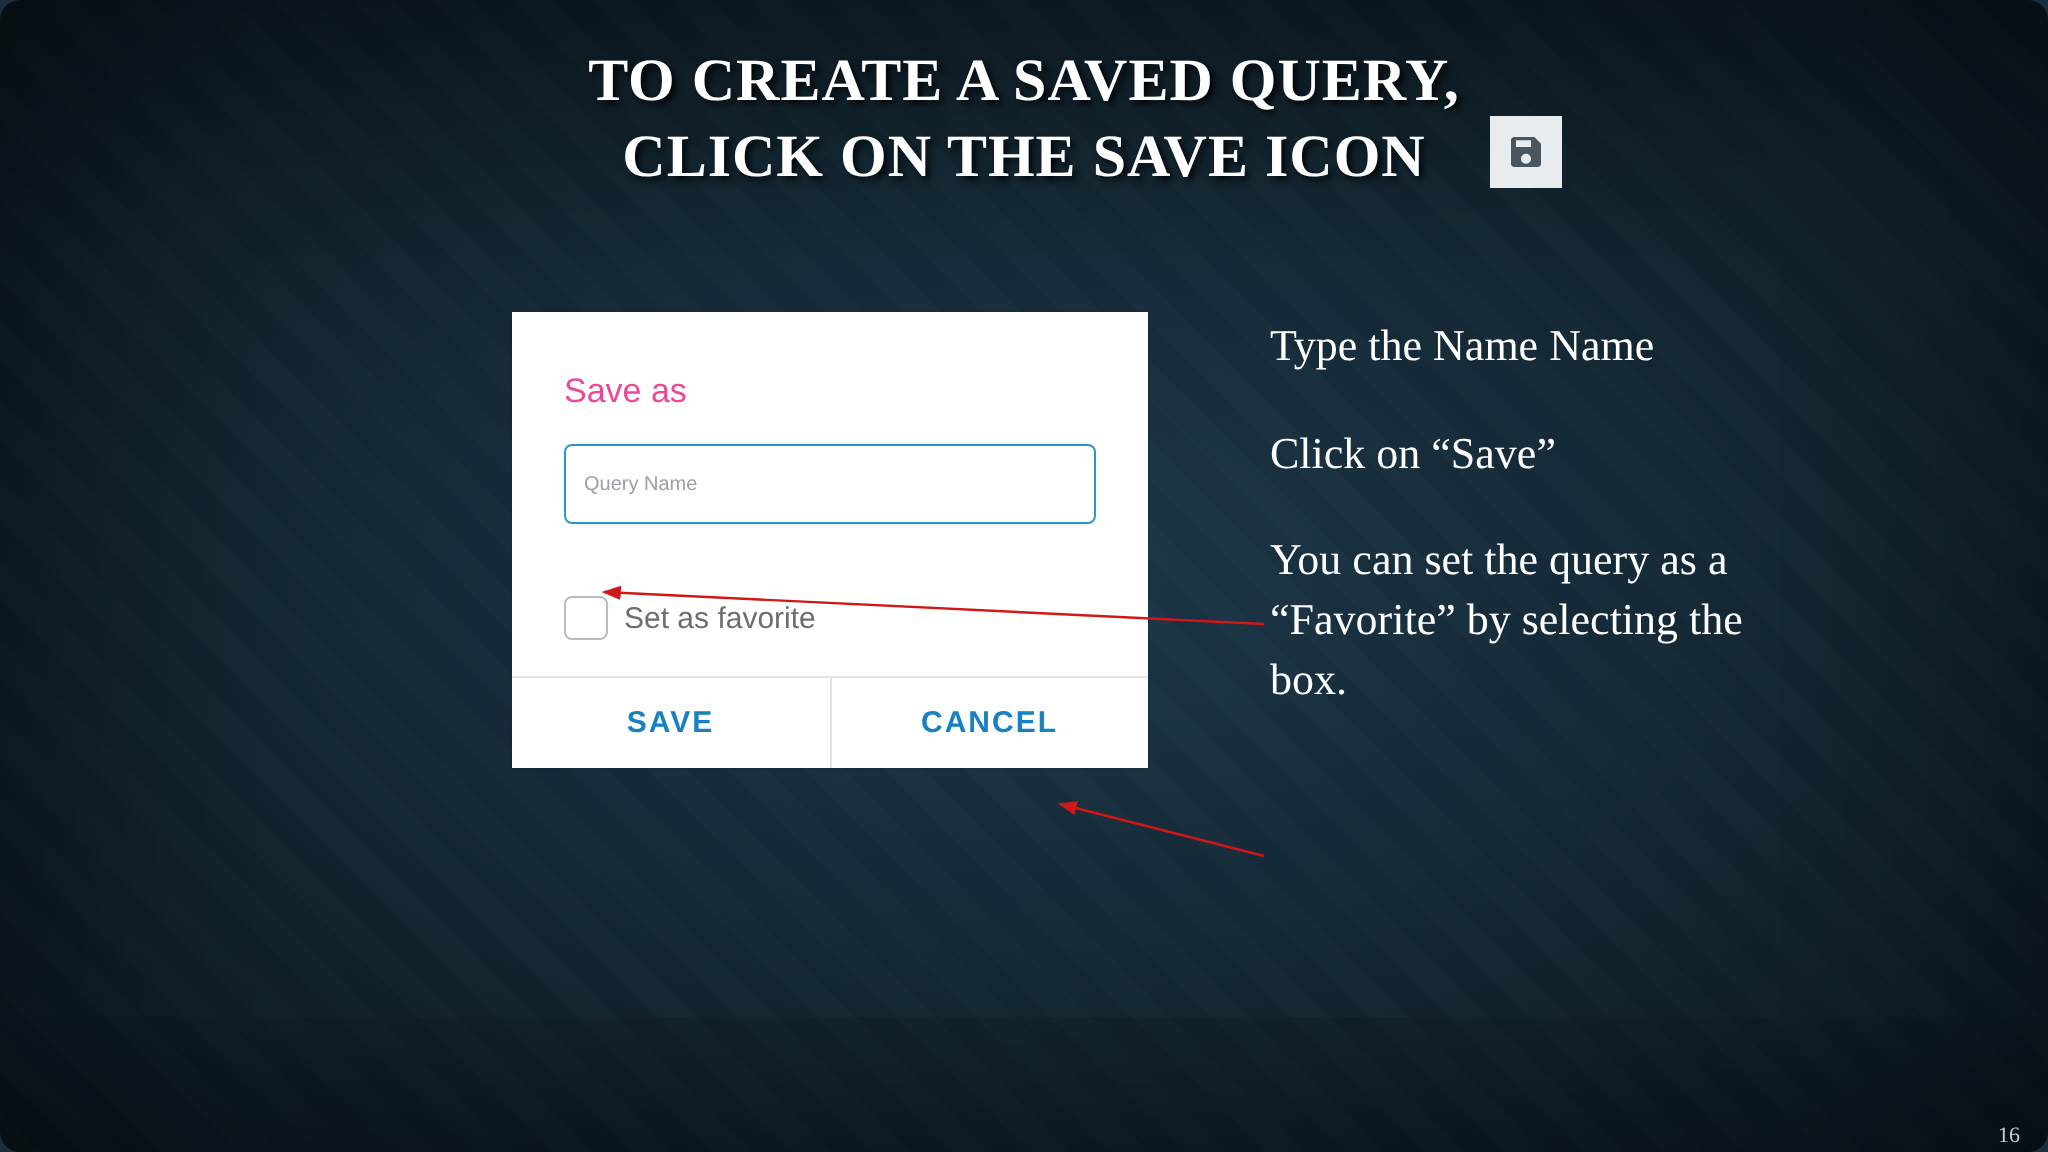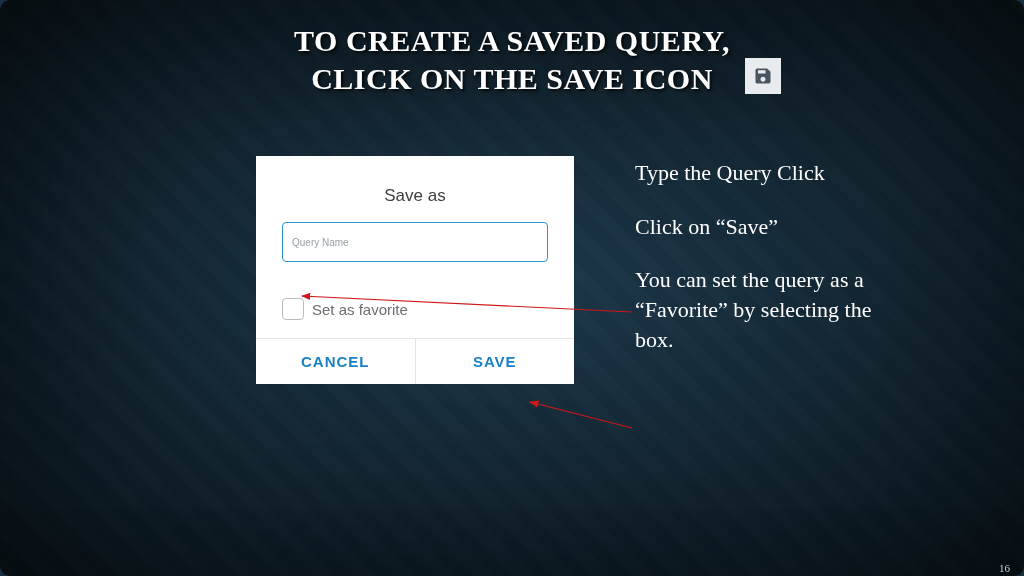--- a/index.html
+++ b/index.html
@@ -62,23 +62,22 @@
     background: #ffffff;
     font-family: "Segoe UI", Arial, sans-serif;
     color: #444;
     box-shadow: 0 0 0 1px rgba(0,0,0,0.04);
   }
   .dialog-body {
     padding: 30px 26px 18px 26px;
   }
   .dialog-title {
     font-size: 17px;
-    color: #404040;
+    color: #ec4899;
     margin-bottom: 16px;
-    text-align: center;
   }
   .query-input {
     width: 100%;
     box-sizing: border-box;
     height: 40px;
     border: 1.5px solid #2a97c6;
     border-radius: 4px;
     padding: 0 9px;
     font-size: 10px;
     color: #333;
@@ -170,27 +169,27 @@
   <div class="dialog">
     <div class="dialog-body">
       <div class="dialog-title">Save as</div>
       <input class="query-input" type="text" placeholder="Query Name" style="">
       <div class="fav-row">
         <div class="fav-check"></div>
         <div class="fav-label">Set as favorite</div>
       </div>
     </div>
     <div class="dialog-actions">
+      <div class="btn">SAVE</div>
       <div class="btn">CANCEL</div>
-      <div class="btn">SAVE</div>
     </div>
   </div>
 
   <div class="instructions">
-    <p>Type the Query Click</p>
+    <p>Type the Name Name</p>
     <p>Click on “Save”</p>
     <p>You can set the query as a “Favorite” by selecting the box.</p>
   </div>
 
   <svg class="arrows" width="1024" height="576">
     <defs>
       <marker id="arrowhead" markerWidth="8" markerHeight="8" refX="7" refY="3" orient="auto">
         <path d="M0,0 L8,3 L0,6 Z" fill="#d01818"></path>
       </marker>
     </defs>

